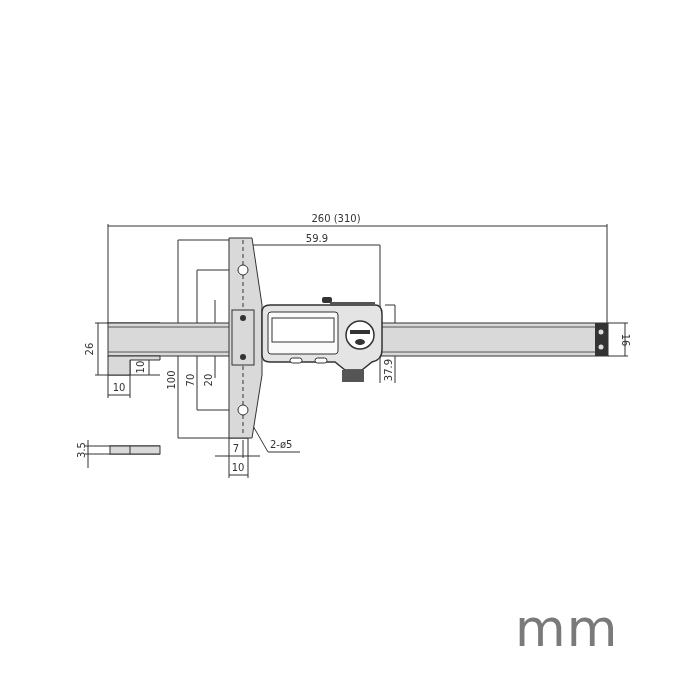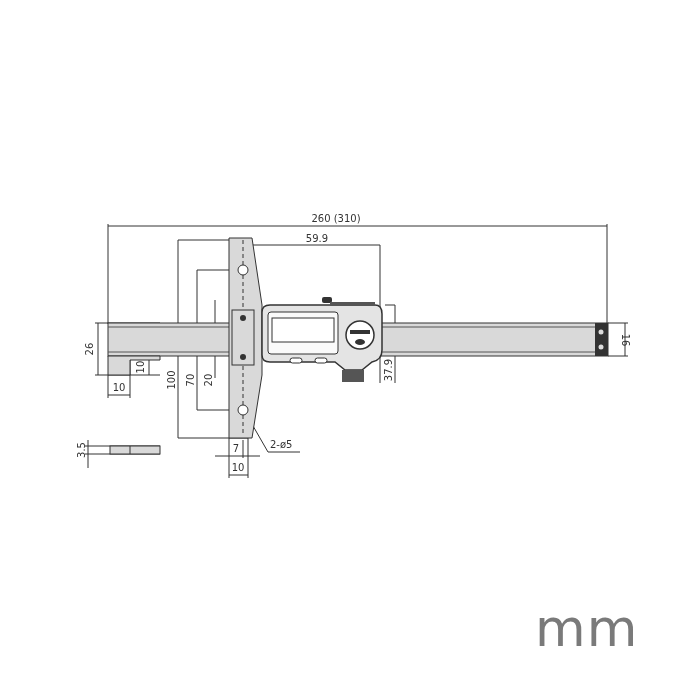--- a/index.html
+++ b/index.html
@@ -1,19 +1,19 @@
 <!DOCTYPE html>
 <html><head>
 <meta charset="utf-8">
 <style>
   html,body{margin:0;padding:0;background:#ffffff;}
   body{width:700px;height:700px;position:relative;overflow:hidden;font-family:"Liberation Sans",sans-serif;}
   #drawing{position:absolute;left:0;top:0;}
   .dim{font-family:"DejaVu Sans",sans-serif;font-size:10px;fill:#333;}
-  .unit{position:absolute;left:535px;top:598px;font-family:"DejaVu Sans",sans-serif;font-size:52px;color:#7a7a7a;letter-spacing:1px;}
+  .unit{position:absolute;left:515px;top:598px;font-family:"DejaVu Sans",sans-serif;font-size:52px;color:#7a7a7a;letter-spacing:1px;}
 </style>
 </head>
 <body>
 
 <svg id="drawing" width="700" height="700" viewBox="0 0 700 700" xmlns="http://www.w3.org/2000/svg">
   <g stroke="#333" stroke-width="1" fill="none">
 
     <line x1="108" y1="224" x2="108" y2="324"></line>
     <line x1="607" y1="224" x2="607" y2="324"></line>
     <line x1="108" y1="226" x2="607" y2="226"></line>

